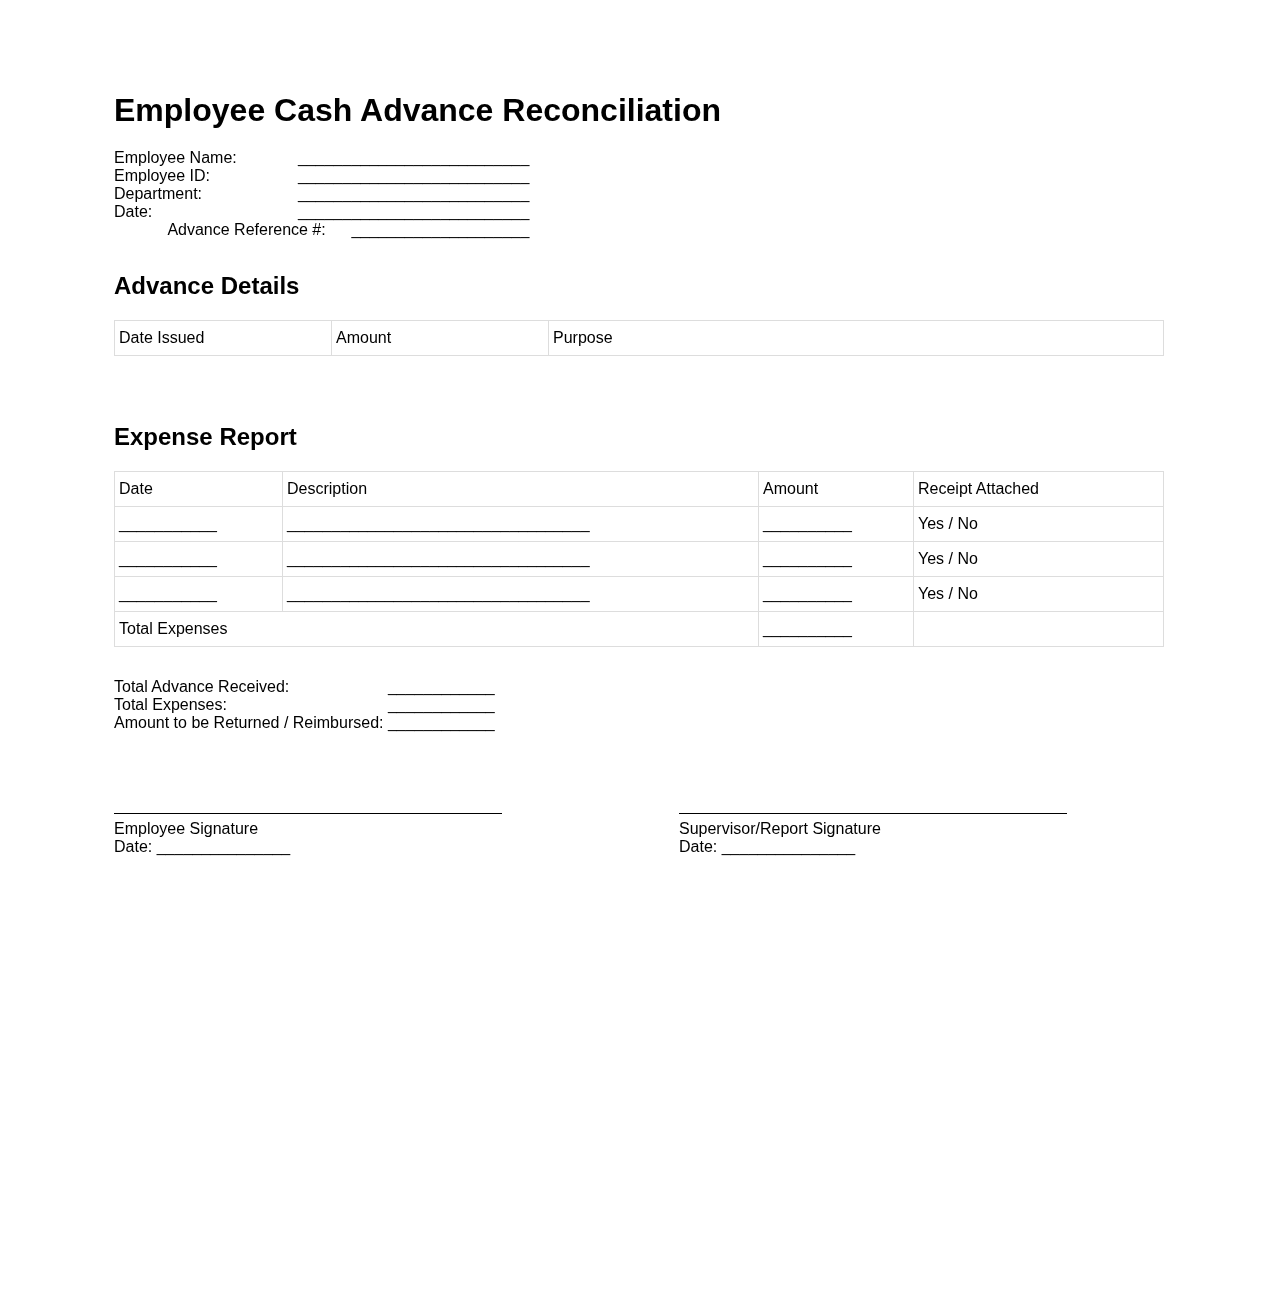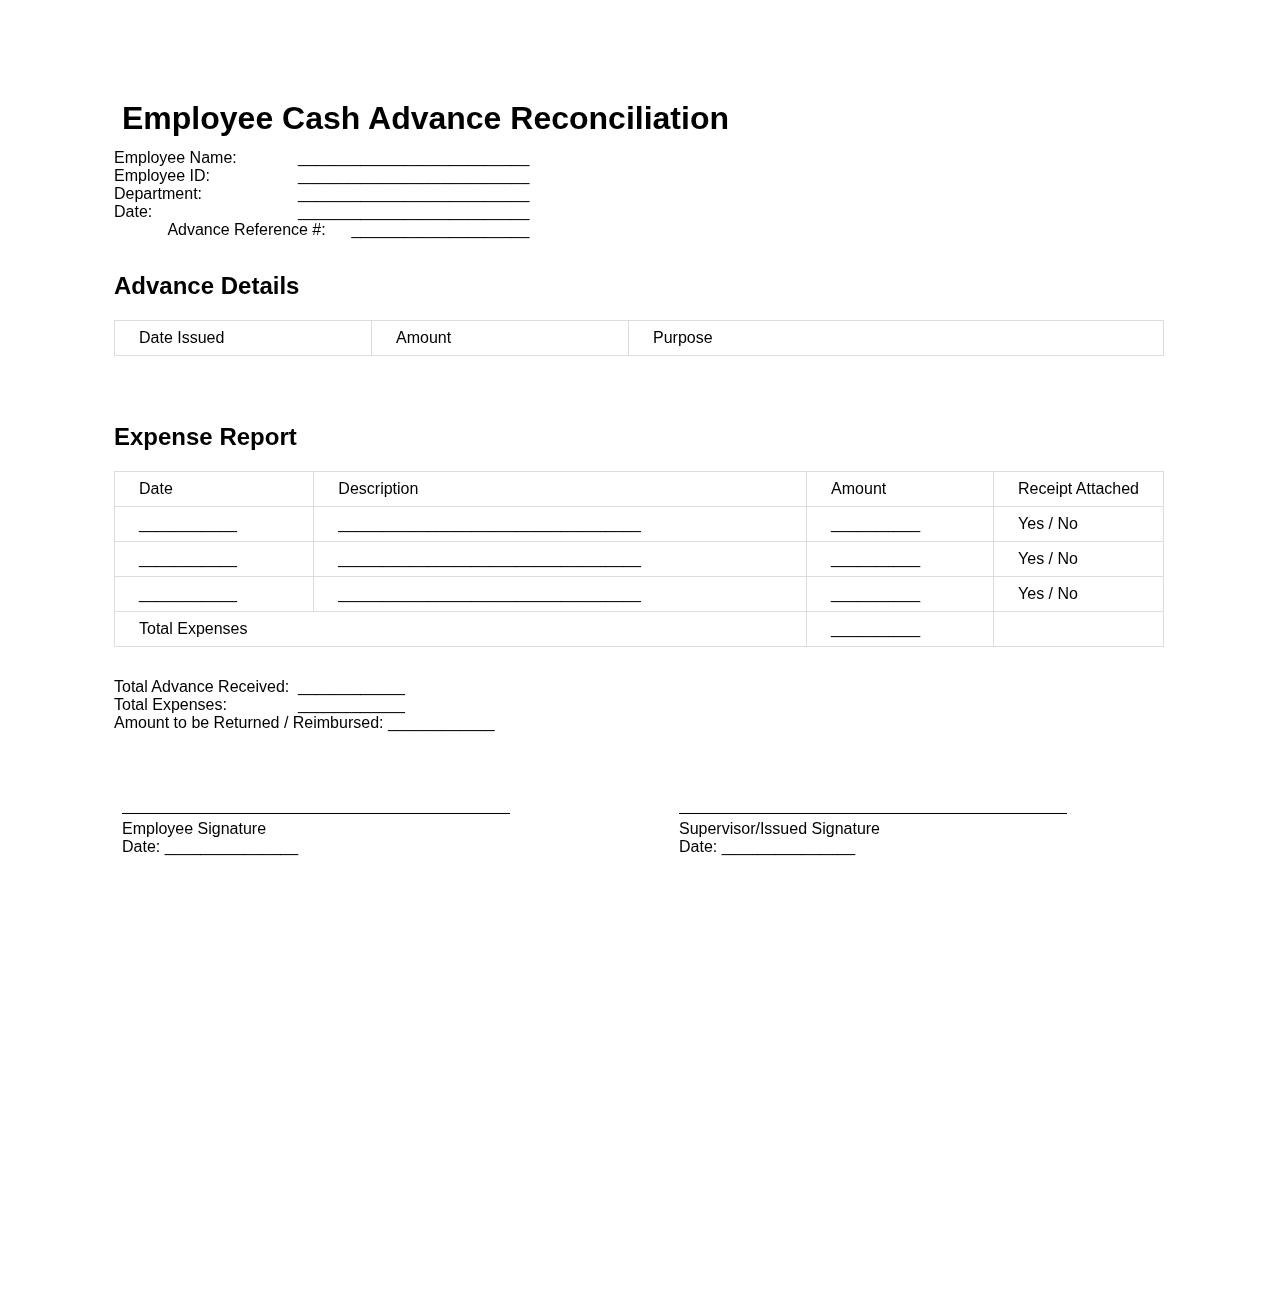--- a/index.html
+++ b/index.html
@@ -4,37 +4,37 @@
 <style>
   html, body { margin: 0; padding: 0; background: #ffffff; }
   body {
     width: 1278px; height: 1300px;
     font-family: "Liberation Sans", sans-serif;
     color: #000;
     font-size: 16px;
   }
   .page { position: absolute; left: 114px; top: 0; width: 1050px; }
   h1 {
-    font-size: 32px; font-weight: bold; margin: 8px;
+    font-size: 32px; font-weight: bold; margin: 0;
     position: absolute; top: 90px; left: 0; white-space: nowrap;
     line-height: 40px;
   }
   .info { position: absolute; top: 149px; left: 0; line-height: 18px; }
   .info .row { display: flex; height: 18px; justify-content: flex-end; }
   .info .lbl { width: 184px; }
   h2 { font-size: 24px; font-weight: bold; margin: 0; position: absolute; left: 0; line-height: 30px; white-space: nowrap; }
   table { border-collapse: collapse; position: absolute; left: 0; width: 1050px; }
   td, th {
-    border: 1px solid #dddddd; padding: 0 24px; height: 34px;
+    border: 1px solid #dddddd; padding: 0 4px; height: 34px;
     text-align: left; font-weight: normal; font-size: 16px; vertical-align: middle;
     white-space: nowrap;
   }
   .right { text-align: left; }
   .summary { position: absolute; top: 678px; left: 0; line-height: 18px; }
-  .summary .row { display: flex; height: 18px; white-space: pre; }
+  .summary .row { display: flex; height: 18px; white-space: pre; justify-content: space-between; }
   .summary .lbl { width: 184px; }
   .sig { position: absolute; top: 796px; width: 388px; }
   .sig .line { border-bottom: 1px solid #000; height: 17px; margin-bottom: 6px; }
   .sig .txt { line-height: 18px; white-space: pre; }
 </style>
 </head>
 <body>
 
 <div class="page">
   <h1>Employee Cash Advance Reconciliation</h1>
@@ -115,24 +115,24 @@
     </div>
     <div class="row">
       <span class="lbl">Total Expenses:</span>
       <span>____________</span>
     </div>
     <div class="row">
       <span>Amount to be Returned / Reimbursed: ____________</span>
     </div>
   </div>
 
-  <div class="sig" style="left:8px">
+  <div class="sig" style="left:0">
     <div class="line"></div>
     <div class="txt">Employee Signature</div>
     <div class="txt">Date: _______________</div>
   </div>
 
   <div class="sig" style="left:565px">
     <div class="line"></div>
-    <div class="txt">Supervisor/Issued Signature</div>
+    <div class="txt">Supervisor/Report Signature</div>
     <div class="txt">Date: _______________</div>
   </div>
 </div>
 
 </body></html>

